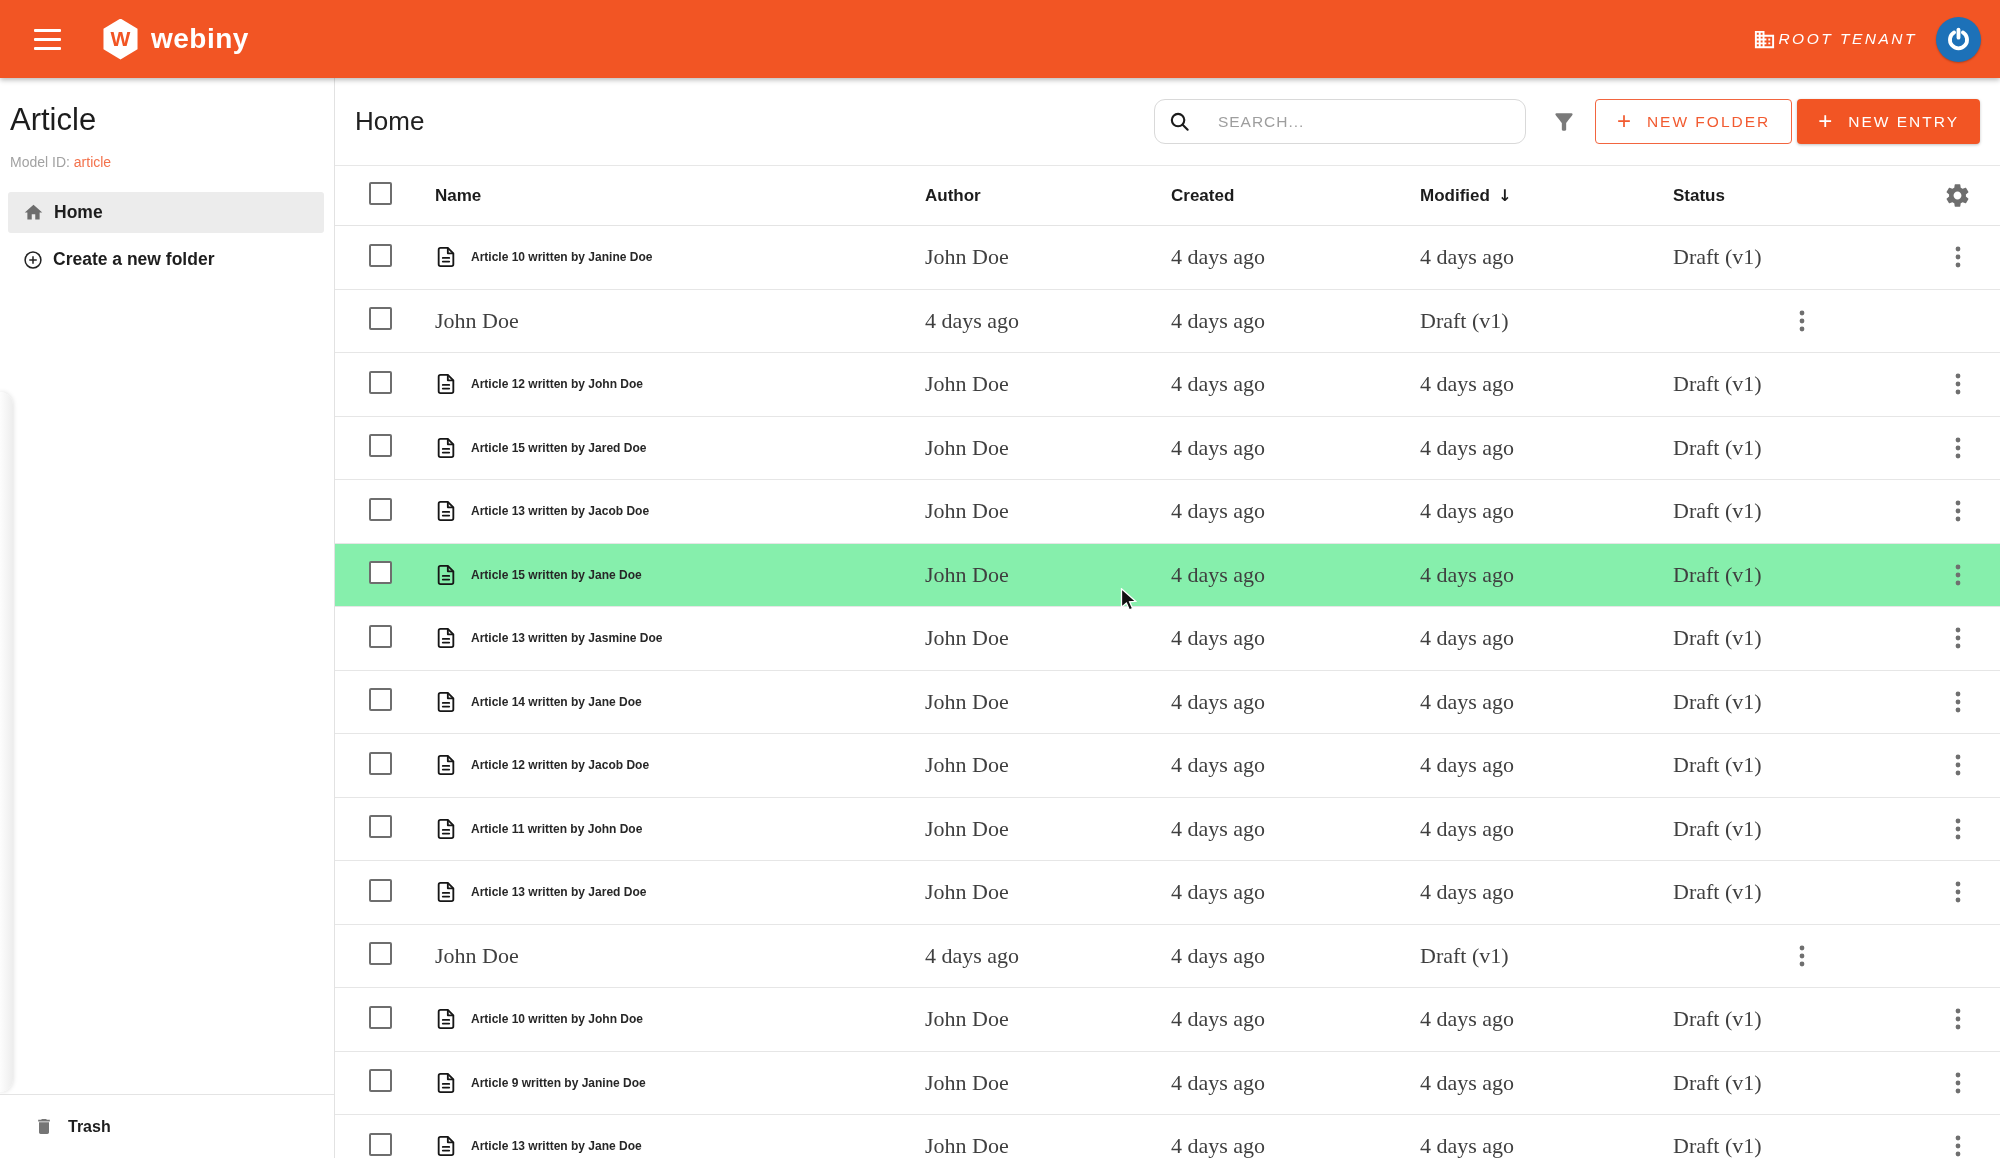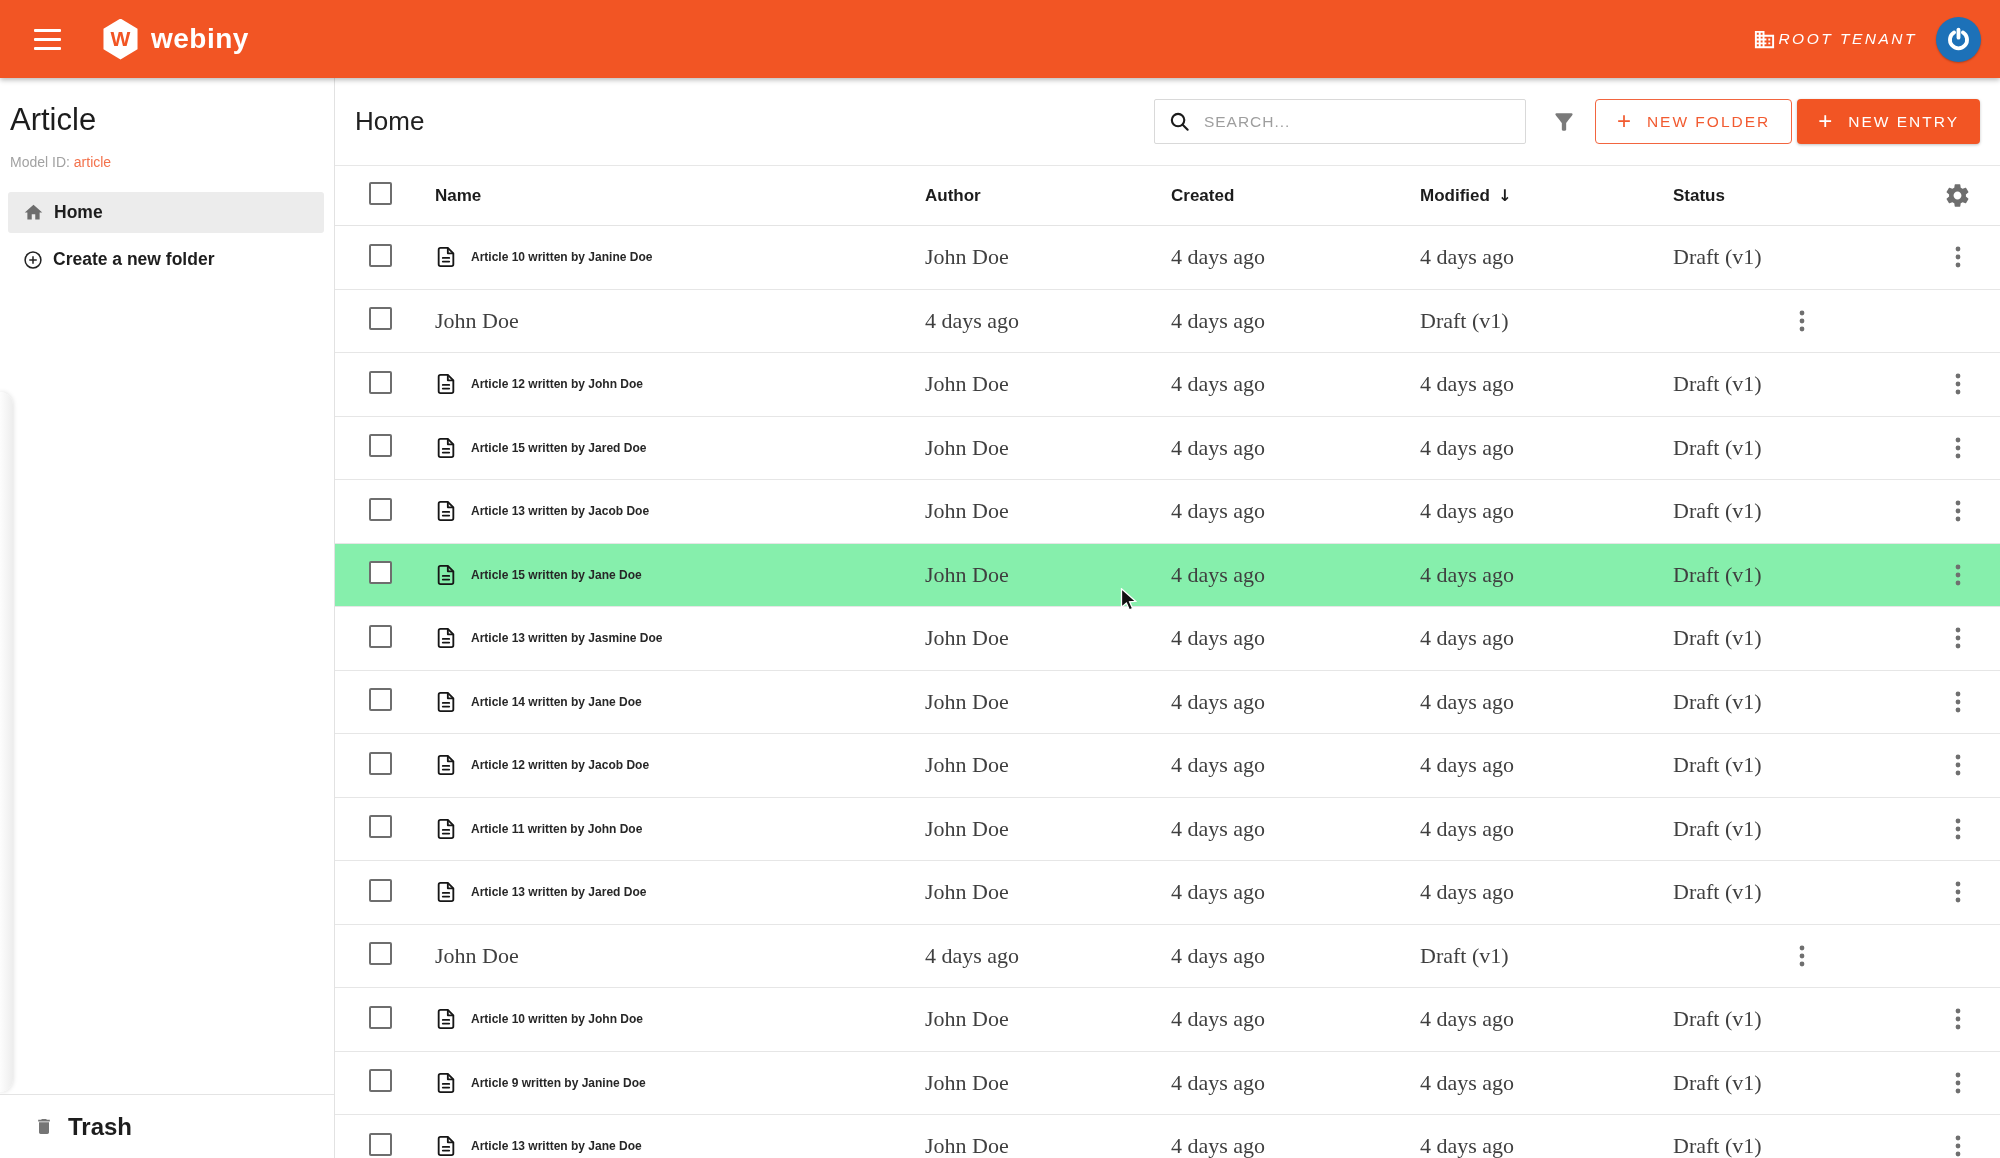--- a/index.html
+++ b/index.html
@@ -33,31 +33,31 @@
   .sidebar-title { font-size:31px; color:#1c1c1c; font-weight:500; }
   .model-id { margin-top:16px; font-size:14px; color:#a2a2a2; }
   .model-id .val { color:#f3714b; }
   .nav { margin-top:22px; position:relative; }
   .nav-item { height:41px; display:flex; align-items:center; gap:10px;
     padding-left:15px; margin:0 10px 6px 8px; font-size:17.5px; font-weight:700;
     color:#1d1d1d; border-radius:3px; cursor:pointer; }
   .nav-item.selected { background:#ececec; }
   .sidebar-footer { position:absolute; bottom:0; left:0; right:0; height:64px;
     border-top:1px solid #e4e4e4; display:flex; align-items:center; gap:14px;
-    padding-left:34px; font-size:24px; font-weight:700; color:#1d1d1d;
+    padding-left:34px; font-size:16px; font-weight:700; color:#1d1d1d;
     background:#fff; cursor:pointer; }
 
   
   .main { position:absolute; top:78px; left:335px; right:0; bottom:0; overflow:hidden; }
   .page-header { height:88px; display:flex; align-items:center; padding:0 20px;
     border-bottom:1px solid #e7e7e7; }
   .page-title { font-size:26px; color:#202020; font-weight:400; }
   .search-box { margin-left:auto; width:372px; height:45px; border:1px solid #d9d9d9;
-    border-radius:2px; background:#fff; display:flex; align-items:center;
-    padding:0 13px; gap:13px; }
+    border-radius:11px; background:#fff; display:flex; align-items:center;
+    padding:0 13px; gap:27px; }
   .search-box input { border:none; outline:none; flex:1; font-size:15.5px;
     letter-spacing:1px; color:#333; font-family:inherit; background:transparent; }
   .search-box input::placeholder { color:#9e9e9e; }
   .filter-btn { margin-left:25px; cursor:pointer; display:flex; align-items:center; }
   .btn { height:45px; border-radius:4px; font-size:15.5px; letter-spacing:2px;
     display:flex; align-items:center; gap:14px; padding:0 21px; cursor:pointer;
     font-family:inherit; white-space:nowrap; }
   .btn .plus { font-size:24px; font-weight:300; line-height:1; margin-top:-2px; }
   .btn-outline { margin-left:18px; background:#fff; border:1px solid #f2653f; color:#f25b31; }
   .btn-solid { margin-left:5px; background:#f25524; border:none; color:#fff;

